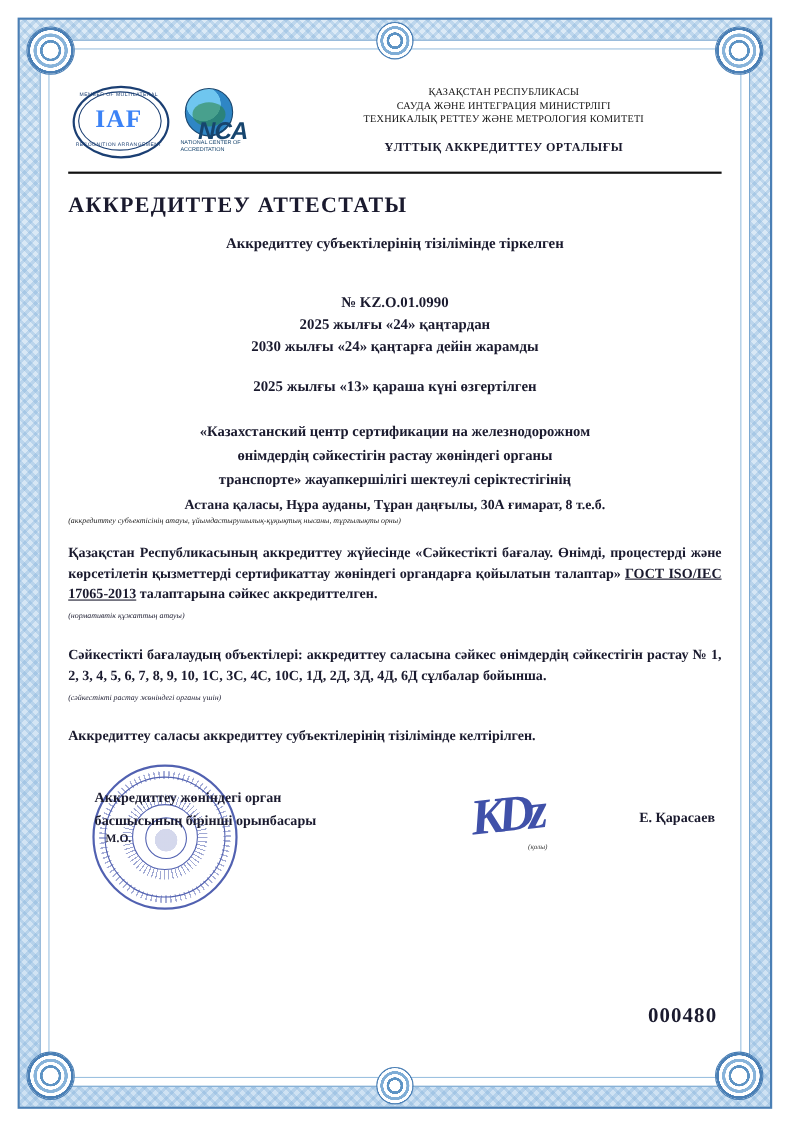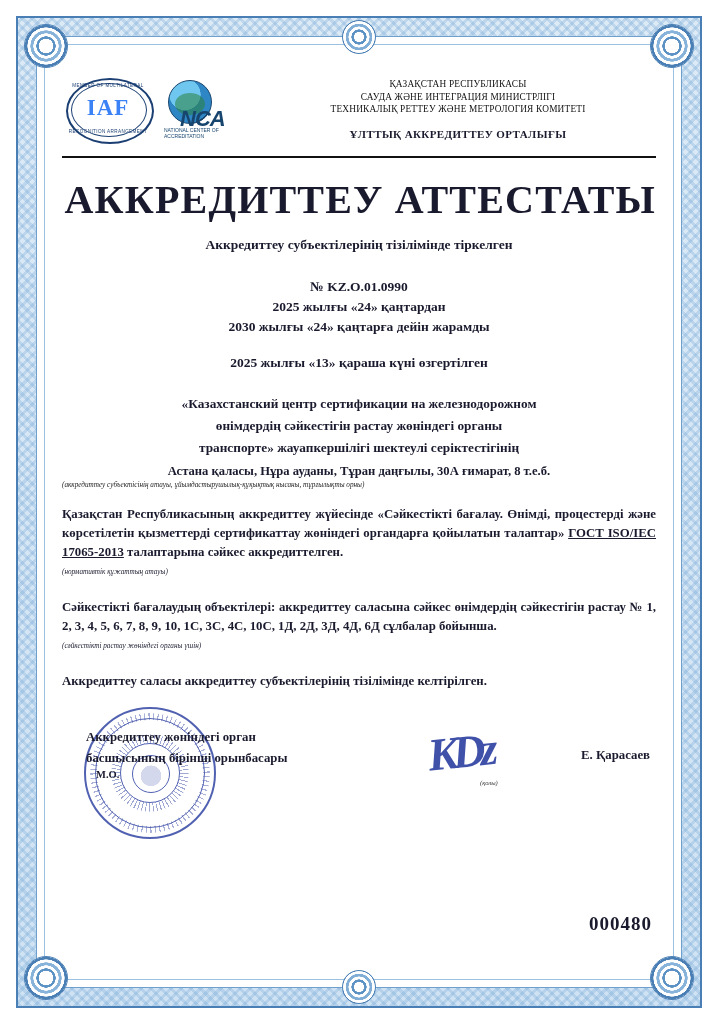--- a/index.html
+++ b/index.html
@@ -183,37 +183,37 @@
     letter-spacing: 0.4px;
   }
 
   .hr-main {
     border: none;
     border-top: 2px solid #111;
     margin: 14px 0 0 0;
   }
 
   .title {
-    text-align: right;
-    font-size: 40px;
+    text-align: left;
+    font-size: 20px;
     font-weight: bold;
     letter-spacing: 1.2px;
     margin-top: 18px;
     font-family: "Liberation Serif", serif;
   }
   .subtitle {
     text-align: center;
     font-size: 13.5px;
     font-weight: bold;
     margin-top: 14px;
   }
 
   .regnum {
     text-align: center;
-    margin-top: 24px;
+    margin-top: 36px;
   }
   .regnum div {
     font-size: 13.5px;
     font-weight: bold;
     line-height: 20px;
   }
   .changed {
     text-align: center;
     font-size: 13.5px;
     font-weight: bold;

